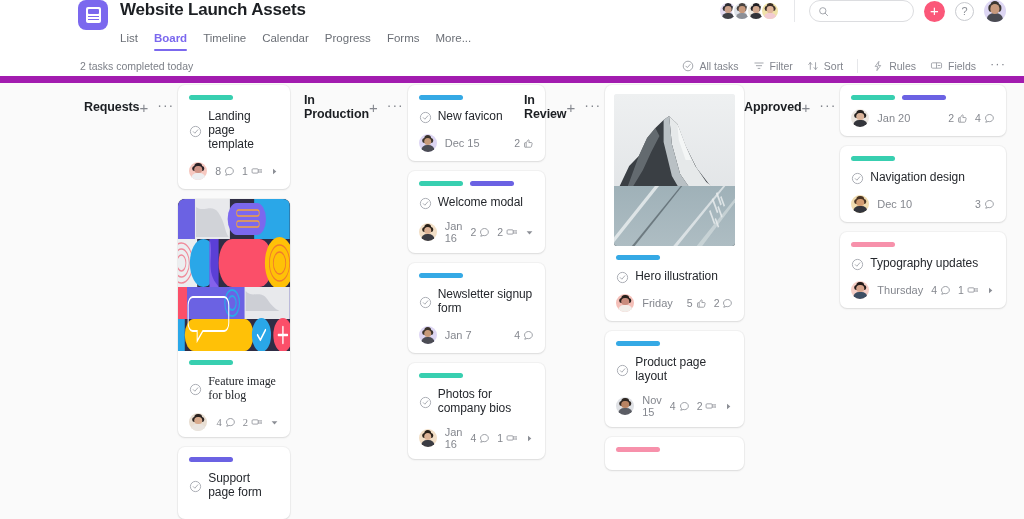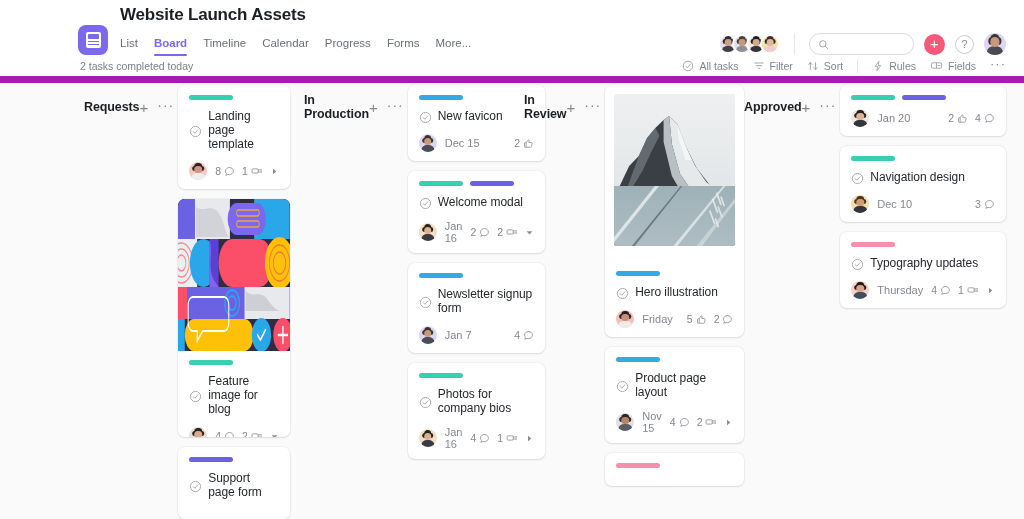--- a/index.html
+++ b/index.html
@@ -8,21 +8,21 @@
     font-family: "Liberation Sans", sans-serif;
     background: #ffffff;
     overflow: hidden;
     -webkit-font-smoothing: antialiased;
   }
   .app { width: 1024px; height: 519px; position: relative; display: flex; flex-direction: column; background:#fff; }
 
   
   .header {
     height: 55px; flex: 0 0 55px;
-    display: flex; align-items: flex-end;
+    display: flex; align-items: flex-start;
     padding: 0 18px 0 78px;
     background: #fff;
     position: relative;
   }
   .logo-box {
     width: 30px; height: 30px; border-radius: 8px;
     background: #7b68ee;
     display:flex; align-items:center; justify-content:center;
     flex: 0 0 30px;
   }
@@ -125,24 +125,24 @@
   .col-btn.dots { font-size: 14px; letter-spacing:1px; margin-top:-5px; }
 
   .col-body { display:flex; flex-direction:column; gap: 10px; padding-top: 2px; }
 
   .card {
     background:#fff; border-radius: 7px;
     box-shadow: 0 1px 2px rgba(18,20,23,.10), 0 0 0 1px rgba(18,20,23,.035);
     padding: 10px 11px 9px 11px;
     cursor: pointer;
   }
-  .card.has-img { padding: 0; overflow: hidden; }
+  .card.has-img { padding: 0; overflow: hidden; font-family: Liberation Serif, serif; }
   .card.has-img .card-inner { padding: 9px 11px 9px 11px; }
   .card.framed-img { padding: 9px 9px 9px 9px; }
-  .card.framed-img .card-inner { padding: 9px 2px 0 2px; margin-top: 16px; }
+  .card.framed-img .card-inner { padding: 9px 2px 0 2px; }
 
   .tags { display:flex; gap: 7px; margin-bottom: 9px; }
   .tag { height: 5px; width: 44px; border-radius: 3px; }
 
   .card-title-row { display:flex; align-items:center; gap: 6px; margin-bottom: 11px; }
   .check-ic { flex:0 0 13px; width:13px; height:13px; }
   .card-title { font-size: 12px; color:#25282d; line-height:14px; letter-spacing:-0.05px; }
 
   .card-foot { display:flex; align-items:center; gap: 8px; }
   .foot-date { font-size: 11px; color:#84878e; }

